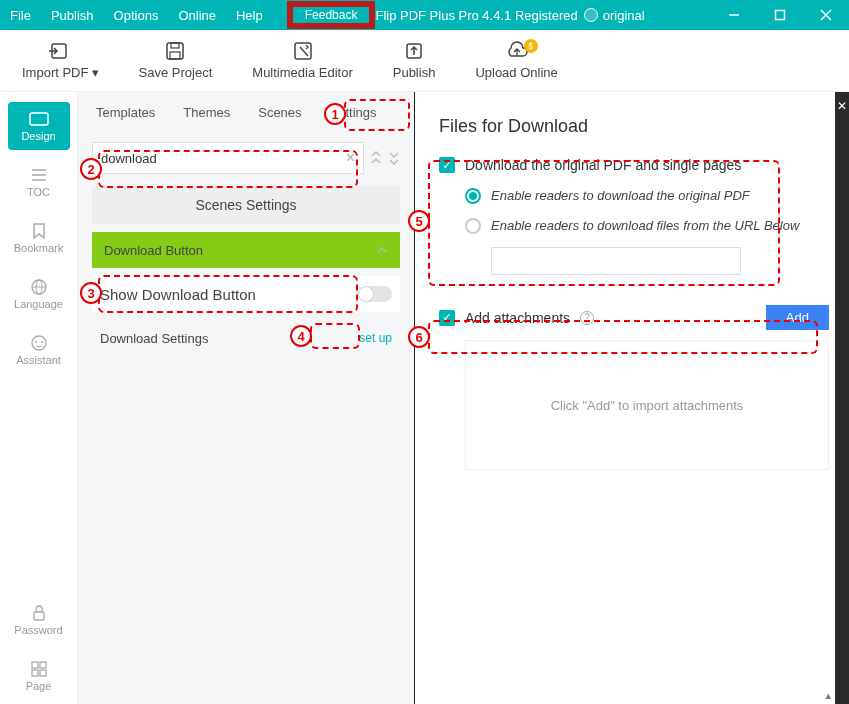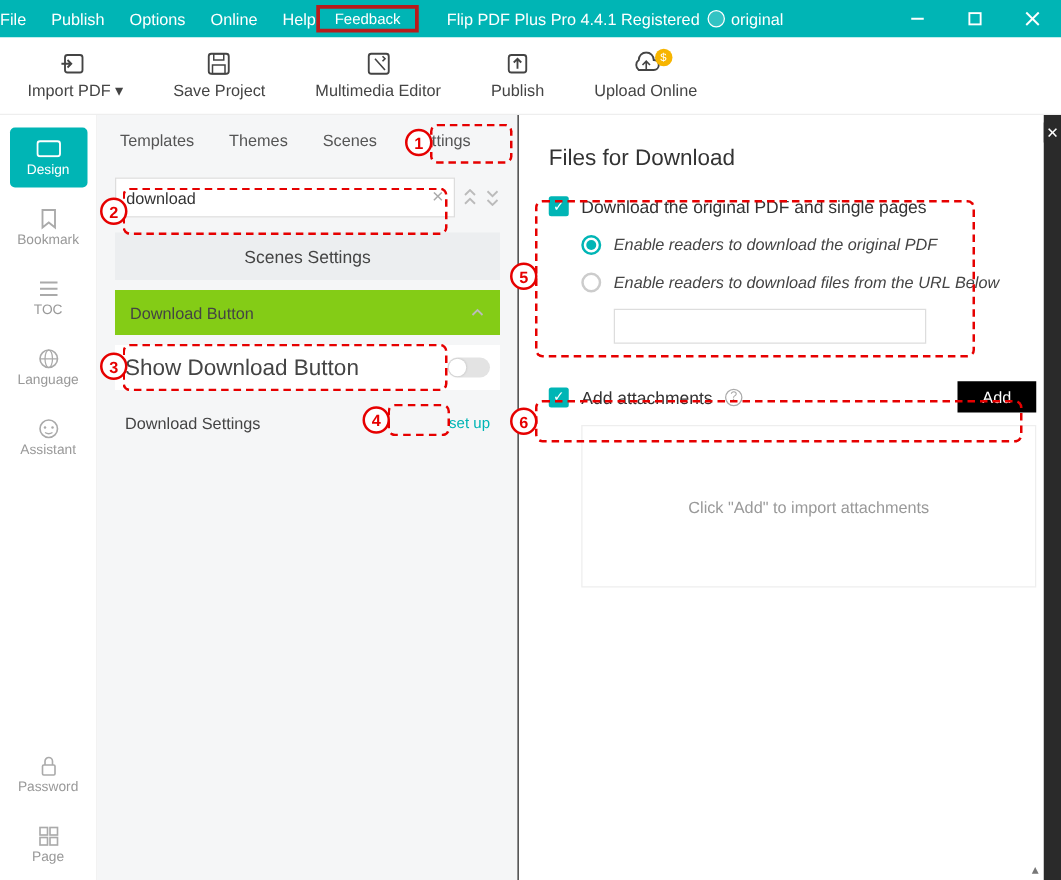--- a/index.html
+++ b/index.html
@@ -1,23 +1,23 @@
 <!DOCTYPE html>
 <html><head>
 <meta charset="utf-8">
 <style>
   * { box-sizing: border-box; margin: 0; padding: 0; font-family: "Segoe UI", Arial, sans-serif; }
   body { width: 849px; height: 704px; background: #fff; overflow: hidden; }
 
   
-  .titlebar { height: 30px; background: #00b5b5; display: flex; align-items: center; color: #fff; font-size: 13px; }
+  .titlebar { height: 30px; background: #00b5b5; display: flex; align-items: center; color: #fff; font-size: 13px; padding-left: 10px; }
   .titlebar .menu { display: flex; gap: 20px; }
   .titlebar .menu span { cursor: pointer; }
-  .titlebar .feedback { border: 3px solid #b91c1c; padding: 1px 12px; cursor: pointer; font-size: 12px; }
-  .titlebar .apptitle { margin-left: 22px; }
+  .titlebar .feedback { border: 6px solid #b91c1c; padding: 1px 12px; margin-left: 24px; cursor: pointer; font-size: 12px; }
+  .titlebar .apptitle { }
   .titlebar .user { margin-left: 6px; display: flex; align-items: center; gap: 5px; }
   .titlebar .user-icon { width: 14px; height: 14px; border-radius: 50%; background: #fff3; border: 1px solid #fff; position: relative; }
   .titlebar .spacer { flex: 1; }
   .titlebar .winbtns { display: flex; }
   .titlebar .winbtn { width: 46px; height: 30px; display: flex; align-items: center; justify-content: center; cursor: pointer; }
 
   
   .toolbar { height: 62px; background: #fff; display: flex; align-items: center; gap: 40px; padding-left: 22px; border-bottom: 1px solid #eee; }
   .toolbtn { display: flex; flex-direction: column; align-items: center; gap: 4px; color: #444; font-size: 13px; cursor: pointer; }
   .toolbtn .ticon { height: 20px; display: flex; align-items: center; justify-content: center; }
@@ -38,21 +38,21 @@
   .center { width: 336px; background: #f5f6f7; padding: 0; position: relative; }
   .tabs { height: 40px; display: flex; align-items: center; gap: 28px; padding-left: 18px; font-size: 13px; color: #555; }
   .tabs span { cursor: pointer; text-align: center; }
   .searchrow { margin: 10px 14px 0 14px; display: flex; align-items: center; gap: 6px; }
   .searchbox { flex: 1; height: 32px; background: #fff; border: 1px solid #ddd; display: flex; align-items: center; padding: 0 8px; }
   .searchbox input { border: none; outline: none; flex: 1; font-size: 13px; color: #333; background: transparent; }
   .clearx { color: #aaa; font-size: 16px; cursor: pointer; }
   .chev { color: #bbb; cursor: pointer; }
   .section-hdr { margin: 12px 14px 0 14px; background: #eceef0; height: 38px; display: flex; align-items: center; justify-content: center; font-size: 14px; color: #444; }
   .section-sub { margin: 8px 14px 0 14px; background: #84cc16; height: 36px; display: flex; align-items: center; padding: 0 12px; font-size: 13px; color: #444; justify-content: space-between; }
-  .row { margin: 8px 14px 0 14px; height: 36px; display: flex; align-items: center; padding: 0 8px; font-size: 18px; color: #444; justify-content: space-between; background: #fff; }
+  .row { margin: 8px 14px 0 14px; height: 36px; display: flex; align-items: center; padding: 0 8px; font-size: 15px; color: #444; justify-content: space-between; background: #fff; }
   .rowplain { margin: 8px 14px 0 14px; height: 36px; display: flex; align-items: center; padding: 0 8px; font-size: 13px; color: #444; justify-content: space-between; }
   .toggle { width: 34px; height: 16px; background: #e3e3e3; border-radius: 10px; position: relative; }
   .toggle .knob { position: absolute; width: 14px; height: 14px; background: #fff; border-radius: 50%; top: 1px; left: 1px; box-shadow: 0 0 2px rgba(0,0,0,.2); }
   .setuplink { color: #00b5b5; font-size: 12px; cursor: pointer; }
   .caret-up { color: #bbb; }
 
   
   .right { flex: 1; background: #fff; position: relative; border-left: 1px solid #222; }
   .right-inner { padding: 24px 20px 0 24px; }
   .right h2 { font-size: 18px; font-weight: normal; color: #333; margin-bottom: 20px; }
@@ -62,21 +62,21 @@
   .radiorow { display: flex; align-items: flex-start; gap: 10px; font-size: 13px; color: #444; margin-bottom: 12px; }
   .radio { width: 16px; height: 16px; border-radius: 50%; border: 2px solid #ccc; display: flex; align-items: center; justify-content: center; flex-shrink: 0; margin-top: 1px;}
   .radio.checked { border-color: #00b5b5; }
   .radio.checked .dot { width: 8px; height: 8px; border-radius: 50%; background: #00b5b5; }
   .radiotext { line-height: 1.4; }
   .urlinput { margin-left: 52px; width: 250px; height: 28px; border: 1px solid #ddd; margin-bottom: 30px; }
 
   .attachhead { display: flex; align-items: center; justify-content: space-between; margin-bottom: 10px; }
   .attachleft { display: flex; align-items: center; gap: 10px; font-size: 14px; color: #333; }
   .help { width: 14px; height: 14px; border: 1px solid #aaa; border-radius: 50%; font-size: 10px; color: #aaa; display: flex; align-items: center; justify-content: center; }
-  .addbtn { background: #000000; color: #fff; border: none; padding: 5px 20px; font-size: 13px; cursor: pointer; }
+  .addbtn { background: #3b82f6; color: #fff; border: none; padding: 5px 20px; font-size: 13px; cursor: pointer; }
   .table { border: none; margin-left: 26px; }
   .thead { display: flex; font-size: 12px; color: #555; padding: 6px 10px; }
   .thead .c1 { flex: 1; }
   .thead .c2 { width: 50px; text-align: right; }
   .thead .c3 { width: 80px; text-align: right; }
   .tbody { border: 1px solid #eee; height: 130px; display: flex; align-items: center; justify-content: center; color: #999; font-size: 13px; margin-top: 6px; }
 
   .darkstrip { position: absolute; right: 0; top: 0; width: 14px; height: 100%; background: #2a2a2a; }
   .darkstrip .xbox { position: absolute; top: 6px; right: 0px; color: #fff; font-size: 12px; background:#2a2a2a; width:14px; height:16px; display:flex;align-items:center;justify-content:center;}
   .rpanel-scroll { position:absolute; bottom: 2px; right: 18px; color:#777; font-size:11px;}
@@ -181,35 +181,35 @@
     <div class="leftitem active">
       <div class="licon">
           <svg width="20" height="14">
             <rect x="1" y="1" width="18" height="12" rx="2" fill="none" stroke="#fff" stroke-width="1.5"></rect>
           </svg>
         </div>
       <span>Design</span>
     </div>
     <div class="leftitem">
       <div class="licon">
-          <svg width="16" height="18">
-            <path d="M3 2 L13 2 L13 16 L8 12 L3 16 Z" fill="none" stroke="#aaa" stroke-width="1.5"></path>
-          </svg>
-        </div>
-      <span>Bookmark</span>
-    </div>
-    <div class="leftitem">
-      <div class="licon">
           <svg width="18" height="16">
             <line x1="2" y1="3" x2="16" y2="3" stroke="#aaa" stroke-width="1.5"></line>
             <line x1="2" y1="8" x2="16" y2="8" stroke="#aaa" stroke-width="1.5"></line>
             <line x1="2" y1="13" x2="16" y2="13" stroke="#aaa" stroke-width="1.5"></line>
           </svg>
         </div>
       <span>TOC</span>
+    </div>
+    <div class="leftitem">
+      <div class="licon">
+          <svg width="16" height="18">
+            <path d="M3 2 L13 2 L13 16 L8 12 L3 16 Z" fill="none" stroke="#aaa" stroke-width="1.5"></path>
+          </svg>
+        </div>
+      <span>Bookmark</span>
     </div>
     <div class="leftitem">
       <div class="licon">
           <svg width="18" height="18">
             <circle cx="9" cy="9" r="7" fill="none" stroke="#aaa" stroke-width="1.3"></circle>
             <ellipse cx="9" cy="9" rx="3" ry="7" fill="none" stroke="#aaa" stroke-width="1"></ellipse>
             <line x1="2" y1="9" x2="16" y2="9" stroke="#aaa" stroke-width="1"></line>
           </svg>
         </div>
       <span>Language</span>

